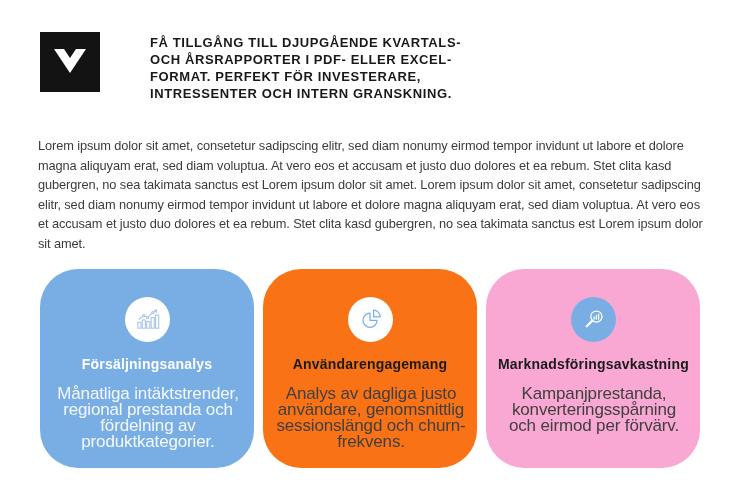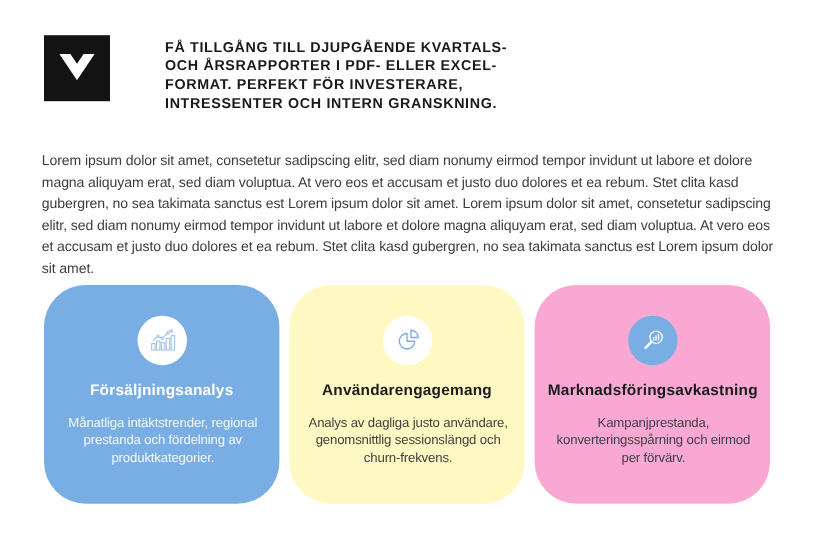--- a/index.html
+++ b/index.html
@@ -26,47 +26,47 @@
   }
 
   
   .intro {
     position: absolute; left: 38px; top: 136px; width: 670px;
     font-size: 12.8px; line-height: 19.5px; color: #3c3c3c;
     letter-spacing: -0.1px; margin: 0;
   }
 
   
-  .cards { position: absolute; left: 40px; top: 259px; display: flex; gap: 9px; }
+  .cards { position: absolute; left: 40px; top: 269px; display: flex; gap: 9px; }
   .card {
     width: 214px; height: 199px; border-radius: 38px;
     box-sizing: border-box; padding: 28px 12px 0; text-align: center;
   }
   .card-1 { background: #79aee5; }
-  .card-2 { background: #fef9c3; }
+  .card-2 { background: #f97316; }
   .card-3 { background: #f9a8d4; }
 
   .icon-circle {
     width: 45px; height: 45px; border-radius: 50%;
     margin: 0 auto; display: flex; align-items: center; justify-content: center;
   }
   .card-1 .icon-circle, .card-2 .icon-circle { background: #ffffff; }
   .card-3 .icon-circle { background: #79aee5; }
   .icon-circle svg { width: 27px; height: 27px; display: block; }
 
   .card-title {
     margin: 13px 0 0; font-size: 14px; font-weight: bold;
     letter-spacing: 0.2px; line-height: 18px;
   }
   .card-1 .card-title { color: #ffffff; }
   .card-2 .card-title, .card-3 .card-title { color: #1b1b1b; }
 
   .card-desc {
     margin: 13px auto 0; width: 192px;
-    font-size: 12px; line-height: 16px; letter-spacing: -0.15px;
+    font-size: 17px; line-height: 16px; letter-spacing: -0.15px;
   }
   .card-1 .card-desc { color: rgba(255,255,255,0.92); }
   .card-2 .card-desc, .card-3 .card-desc { color: #3f3f3f; }
 </style>
 </head>
 <body>
 
 <div class="page">
 
   <div class="header">

